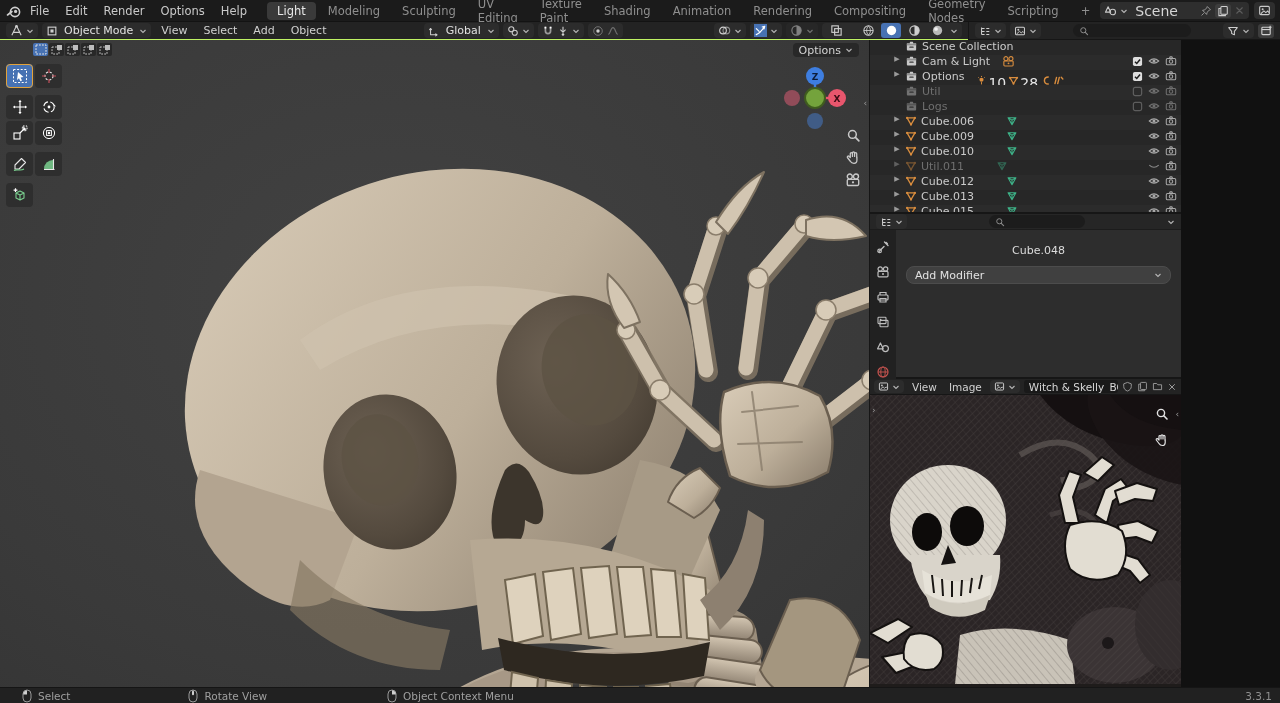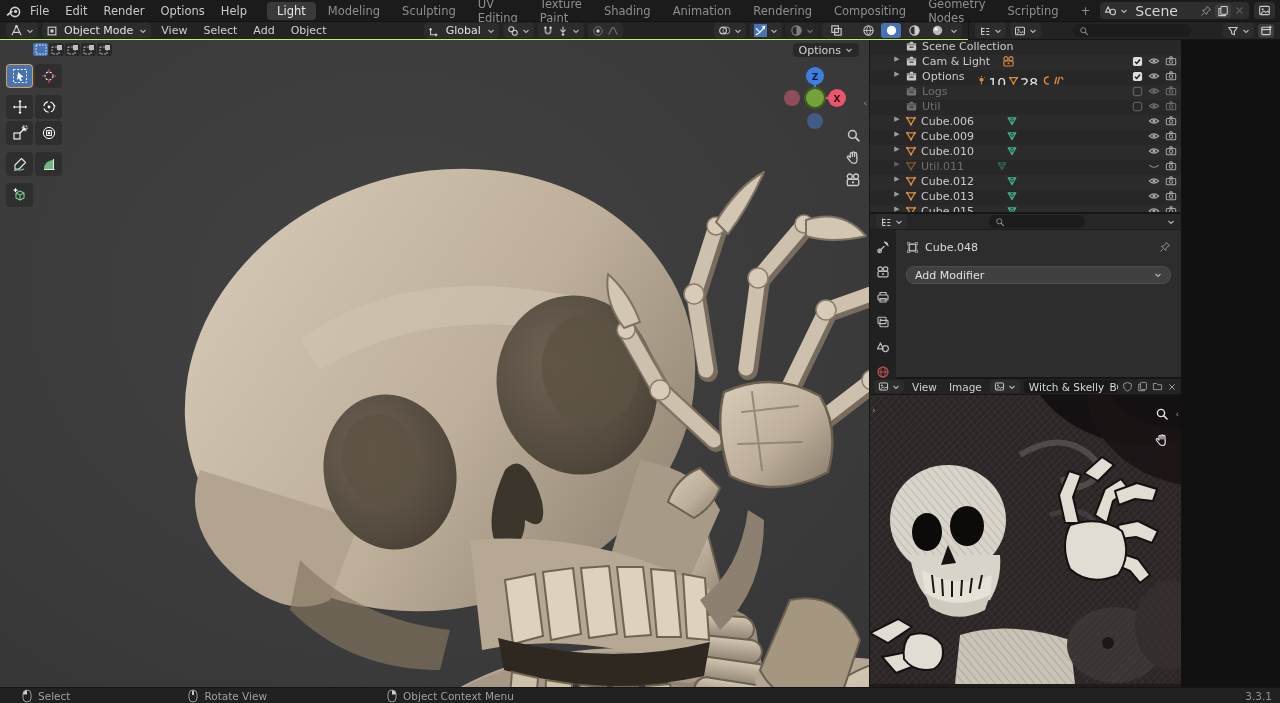--- a/index.html
+++ b/index.html
@@ -68,21 +68,21 @@
   .orow .lbl{ white-space:nowrap; }
   .badges{ display:flex; align-items:center; gap:2px; margin-left:8px; color:#d98d3e; }
   .cnt{ font-size:14px; color:#e6e6e6; margin-left:-1px; margin-top:5px; }
   .orow-right{ position:absolute; right:4px; display:flex; gap:5px; align-items:center; }
   
   .props{ height:165px; background:#2d2d2d; display:flex; flex-direction:column; border-bottom:2px solid #161616;}
   .props-hdr{ height:18px; background:#262626; display:flex; align-items:center; padding:0 6px; gap:6px; border-bottom:1px solid #1c1c1c;}
   .props-body{ flex:1; display:flex; }
   .ptabs{ width:26px; background:#212121; display:flex; flex-direction:column; align-items:center; padding-top:10px; gap:11px; }
   .pcontent{ flex:1; padding:8px 10px; }
-  .crumb{ display:flex; align-items:center; gap:6px; color:#dcdcdc; height:18px; }
+  .crumb{ display:flex; align-items:center; gap:6px; color:#dcdcdc; height:18px;flex-direction:column; }
   .addmod{ margin-top:10px; height:18px; background:#404040; border:1px solid #4c4c4c; border-radius:8px; display:flex; align-items:center; padding:0 8px; color:#e0e0e0; }
   .addmod .sp{ flex:1; }
   
   .imged{ flex:1; background:#1f1c1b; display:flex; flex-direction:column; position:relative; }
   .imged-hdr{ height:16px; background:#232323; display:flex; align-items:center; padding:0 4px; gap:4px; font-size:10.5px; border-bottom:1px solid #161616;}
   .imged-hdr .hmenu{ font-size:10.5px; padding:0 4px; }
   .fname{ background:#191919; border-radius:3px; height:13px; flex:1; display:flex; align-items:center; padding:0 5px; color:#d8d8d8; white-space:nowrap; overflow:hidden; font-size:10.5px;}
   .imged-art{ position:relative; flex:1; overflow:hidden; }
   .imged-overlay{ position:absolute; right:12px; top:12px; display:flex; flex-direction:column; gap:12px; align-items:center; color:#e3e3e3; }
   
@@ -861,39 +861,39 @@
             <svg class="ic" width="12" height="12" style="color:#a8a8a8">
                 <use href="#s-photocam"></use>
               </svg>
           </span>
         </div>
         <div class="orow dim">
           <span class="noarrow"></span>
           <svg class="ic" width="13" height="13" style="opacity:.45">
               <use href="#s-collection"></use>
             </svg>
-          <span class="lbl">Logs</span>
+          <span class="lbl">Util</span>
           <span class="orow-right" style="opacity:.55">
             <svg class="ic" width="11" height="11">
                 <use href="#s-checkbox-empty"></use>
               </svg>
             <svg class="ic" width="12" height="12" style="color:#a8a8a8">
                 <use href="#s-eye"></use>
               </svg>
             <svg class="ic" width="12" height="12" style="color:#a8a8a8">
                 <use href="#s-photocam"></use>
               </svg>
           </span>
         </div>
         <div class="orow dim">
           <span class="noarrow"></span>
           <svg class="ic" width="13" height="13" style="opacity:.45">
               <use href="#s-collection"></use>
             </svg>
-          <span class="lbl">Util</span>
+          <span class="lbl">Logs</span>
           <span class="orow-right" style="opacity:.55">
             <svg class="ic" width="11" height="11">
                 <use href="#s-checkbox-empty"></use>
               </svg>
             <svg class="ic" width="12" height="12" style="color:#a8a8a8">
                 <use href="#s-eye"></use>
               </svg>
             <svg class="ic" width="12" height="12" style="color:#a8a8a8">
                 <use href="#s-photocam"></use>
               </svg>

